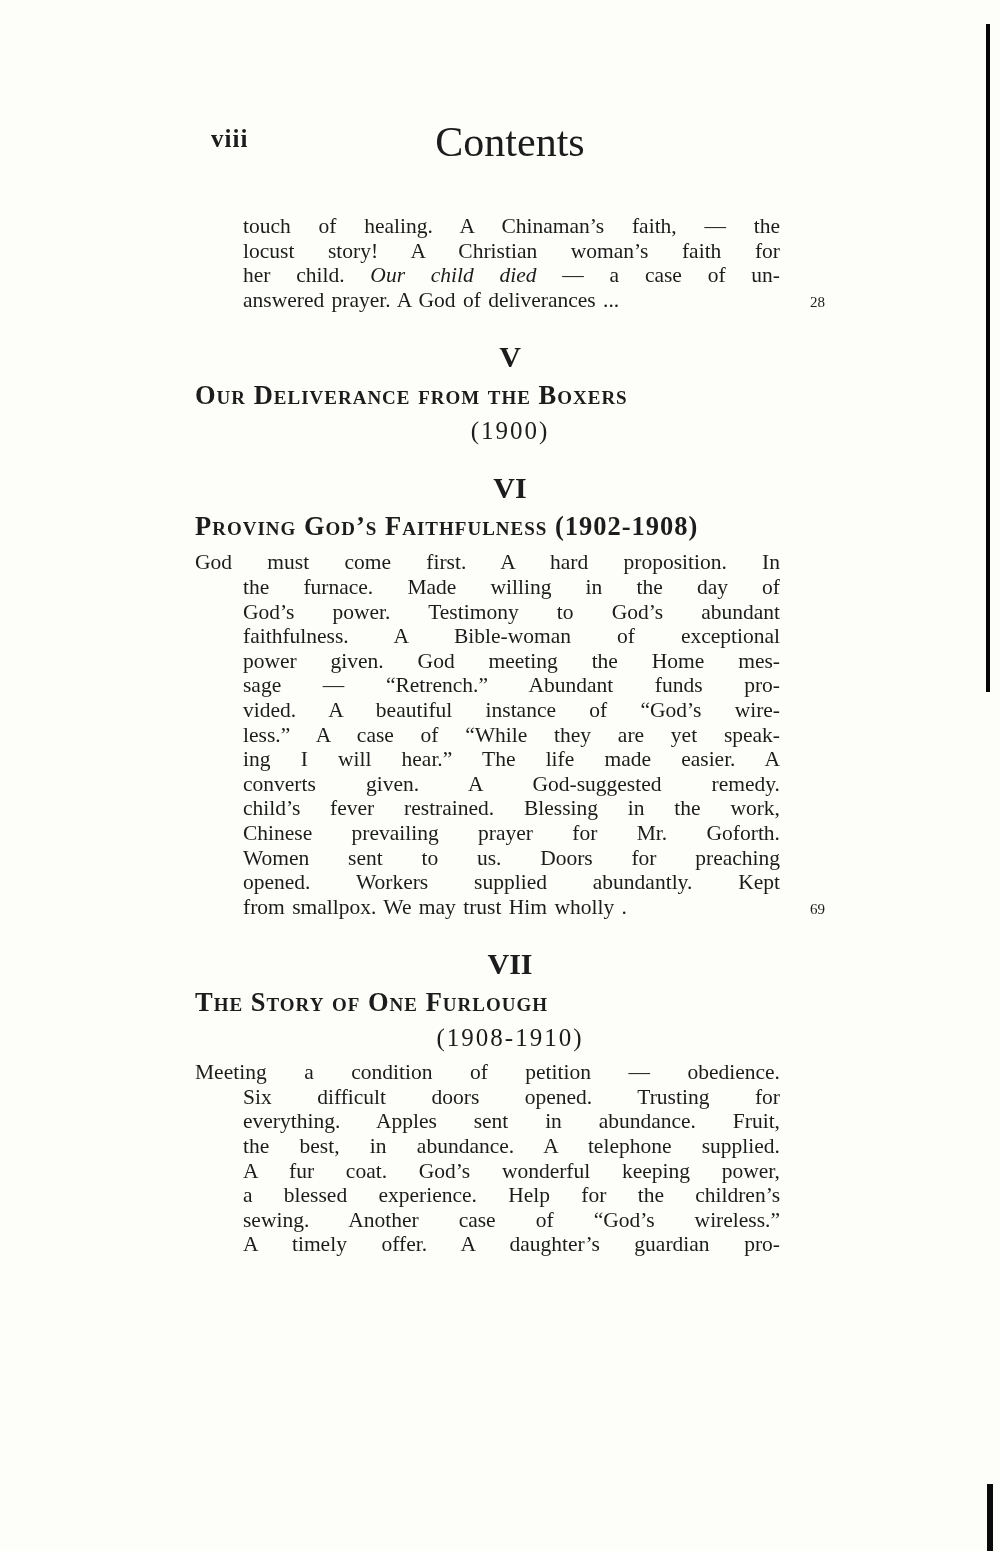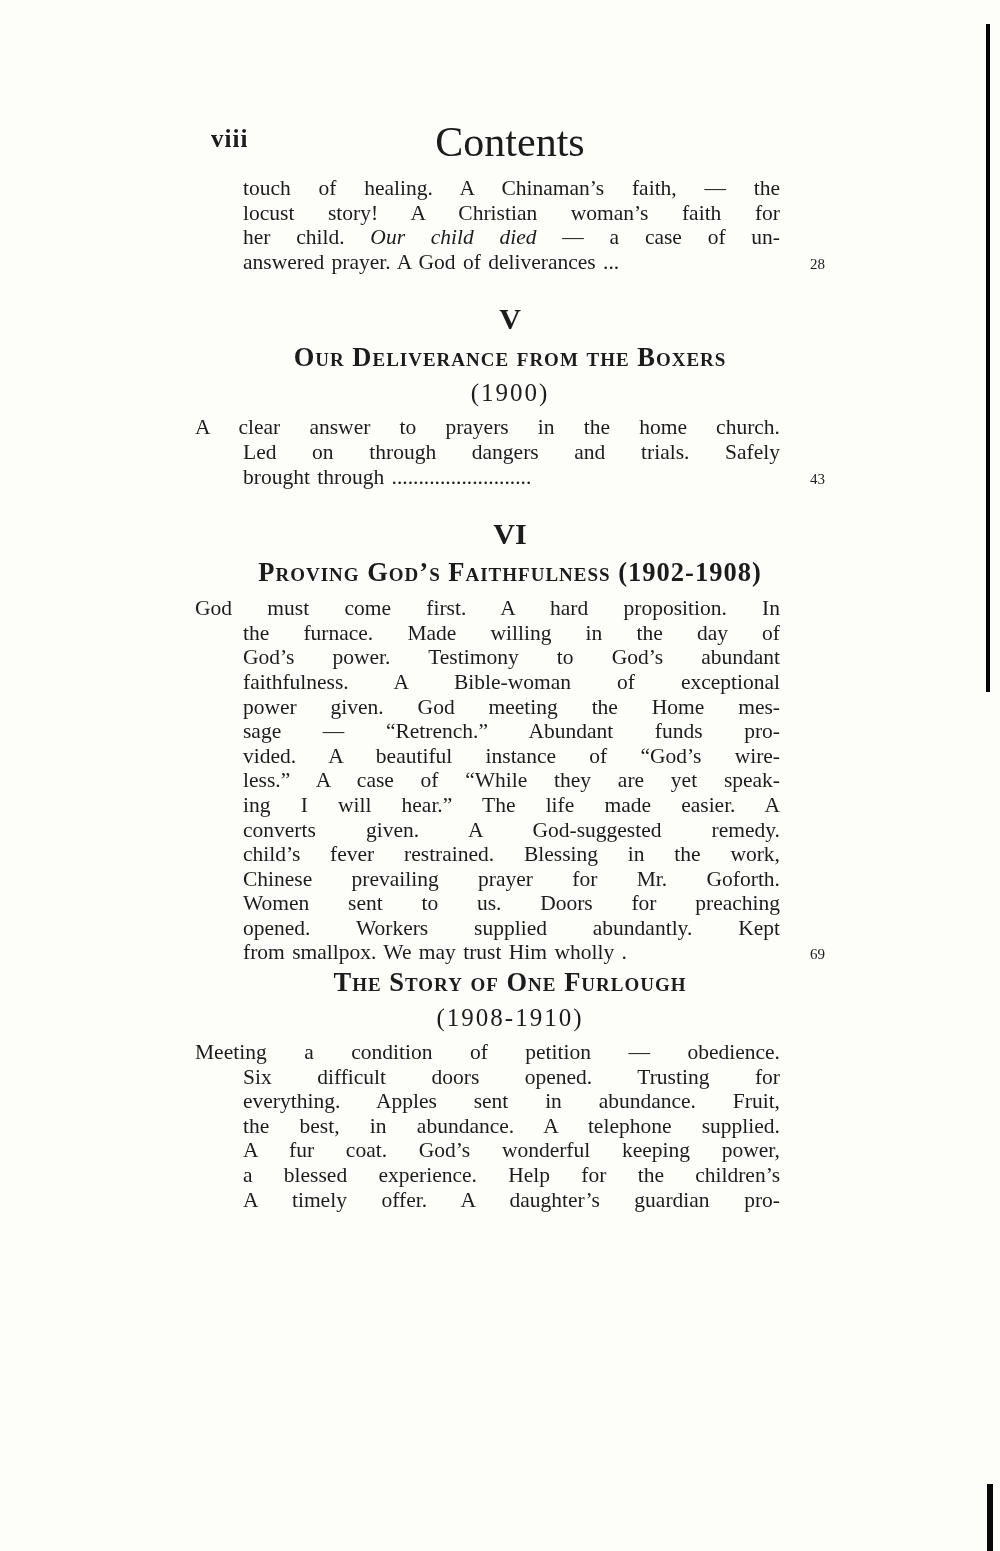--- a/index.html
+++ b/index.html
@@ -4,24 +4,24 @@
 <style>
   :root { --ink:#1c1c1c; --paper:#fdfdfa; }
   html,body{margin:0;padding:0;}
   body{background:#ffffff;}
   .book-page{position:relative;width:1000px;height:1551px;margin:0 auto;background:var(--paper);
     font-family:"Liberation Serif","DejaVu Serif",serif;color:var(--ink);overflow:hidden;}
   .content{position:absolute;left:195px;top:118px;width:630px;}
   .page-header{position:relative;height:44px;}
   .folio{position:absolute;left:16px;top:7px;font-size:25px;font-weight:700;letter-spacing:1px;}
   .page-title{display:block;text-align:center;font-size:42px;font-weight:400;}
-  .toc{margin-top:14px;}
+  .toc{margin-top:52px;}
   .entry{margin:0;}
   .chapter-number{text-align:center;font-size:30px;font-weight:600;margin:26px 0 6px;}
-  .chapter-title{text-align:center;font-variant:small-caps;font-size:26.5px;font-weight:600;
+  .chapter-title{text-align:left;font-variant:small-caps;font-size:26.5px;font-weight:600;
     letter-spacing:1px;margin:0;white-space:nowrap;}
   .chapter-subtitle{text-align:center;font-size:25px;letter-spacing:2px;margin:6px 0 8px;}
   .summary{margin-top:8px;}
   .line{font-size:21.5px;line-height:24.6px;width:585px;word-spacing:2px;}
   .line.indent{margin-left:48px;width:537px;}
   .line.just{text-align:justify;text-align-last:justify;text-justify:inter-word;}
   .line.pageline{display:flex;justify-content:space-between;align-items:baseline;width:630px;}
   .line.pageline.indent{width:582px;}
   .page-ref{font-size:15px;}
   em{font-style:italic;}
@@ -48,28 +48,20 @@
             <div class="line indent pageline">
               <span class="line-text">answered prayer.  A God of deliverances ...</span>
               <span class="page-ref">28</span>
             </div>
           </div>
         </section>
         <section class="entry">
           <div class="chapter-number">V</div>
           <div class="chapter-title">Our Deliverance from the Boxers</div>
           <div class="chapter-subtitle">(1900)</div>
-          <div class="summary">
-            <div class="line just"><span class="line-text">A clear answer to prayers in the home church.</span></div>
-            <div class="line indent just"><span class="line-text">Led on through dangers and trials.  Safely</span></div>
-            <div class="line indent pageline">
-              <span class="line-text">brought through ..........................</span>
-              <span class="page-ref">43</span>
-            </div>
-          </div>
         </section>
         <section class="entry">
           <div class="chapter-number">VI</div>
           <div class="chapter-title">Proving God’s Faithfulness (1902-1908)</div>
           <div class="summary">
             <div class="line just"><span class="line-text">God must come first.  A hard proposition.  In</span></div>
             <div class="line indent just"><span class="line-text">the furnace.  Made willing in the day of</span></div>
             <div class="line indent just"><span class="line-text">God’s power.  Testimony to God’s abundant</span></div>
             <div class="line indent just"><span class="line-text">faithfulness.  A Bible-woman of exceptional</span></div>
             <div class="line indent just"><span class="line-text">power given.  God meeting the Home mes-</span></div>
@@ -82,27 +74,29 @@
             <div class="line indent just"><span class="line-text">Chinese prevailing prayer for Mr. Goforth.</span></div>
             <div class="line indent just"><span class="line-text">Women sent to us.  Doors for preaching</span></div>
             <div class="line indent just"><span class="line-text">opened.  Workers supplied abundantly.  Kept</span></div>
             <div class="line indent pageline">
               <span class="line-text">from smallpox.  We may trust Him wholly .</span>
               <span class="page-ref">69</span>
             </div>
           </div>
         </section>
         <section class="entry">
+          <div class="chapter-number">VII</div>
           <div class="chapter-title">The Story of One Furlough</div>
           <div class="chapter-subtitle">(1908-1910)</div>
           <div class="summary">
             <div class="line just"><span class="line-text">Meeting a condition of petition — obedience.</span></div>
             <div class="line indent just"><span class="line-text">Six difficult doors opened.  Trusting for</span></div>
             <div class="line indent just"><span class="line-text">everything.  Apples sent in abundance.  Fruit,</span></div>
             <div class="line indent just"><span class="line-text">the best, in abundance.  A telephone supplied.</span></div>
             <div class="line indent just"><span class="line-text">A fur coat.  God’s wonderful keeping power,</span></div>
             <div class="line indent just"><span class="line-text">a blessed experience.  Help for the children’s</span></div>
+            <div class="line indent just"><span class="line-text">sewing.  Another case of “God’s wireless.”</span></div>
             <div class="line indent just"><span class="line-text">A timely offer.  A daughter’s guardian pro-</span></div>
           </div>
         </section>
       </div>
   </div>
 </div>
 
 </body></html>

